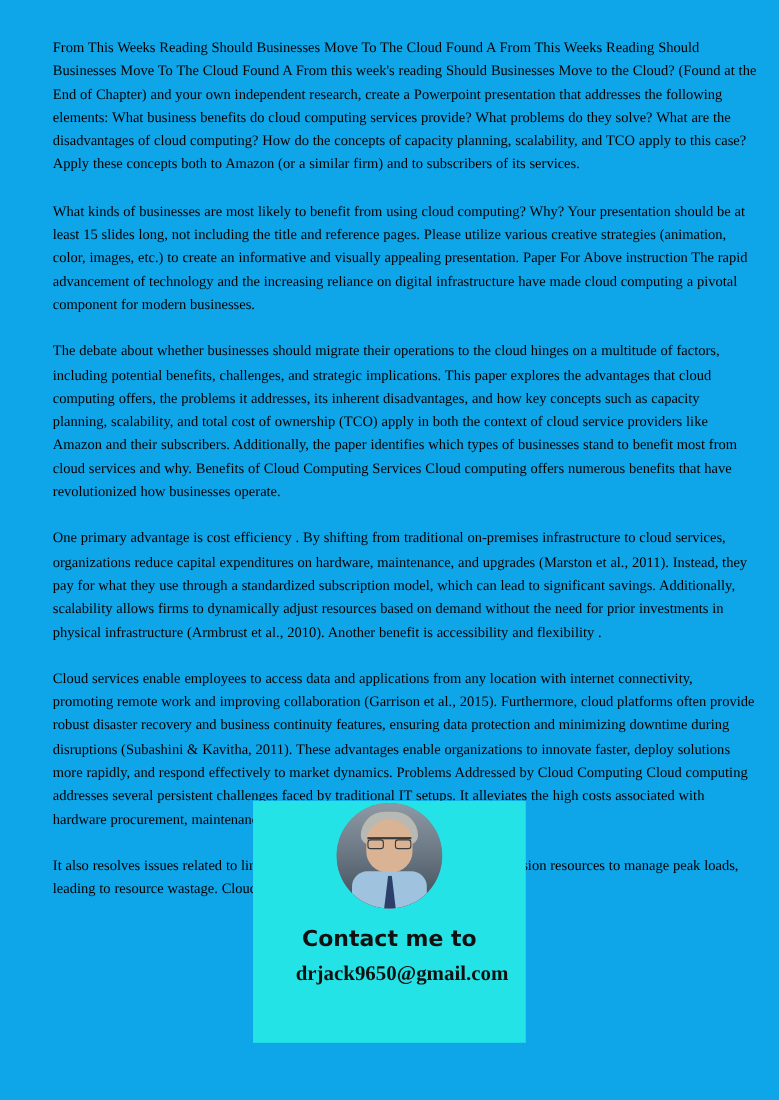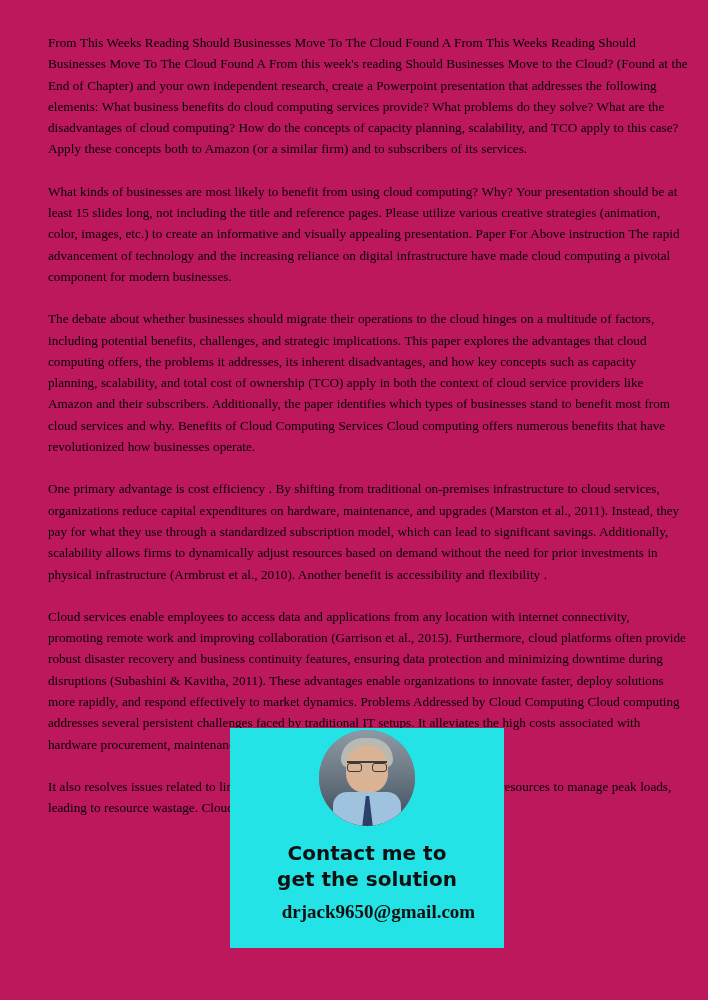--- a/index.html
+++ b/index.html
@@ -14,21 +14,21 @@
     font-family: "Liberation Serif", serif;
     color: #000000;
     overflow: hidden;
   }
   .page {
     position: absolute;
     left: 0;
     top: 0;
     width: 708px;
     height: 1000px;
-    background: #be185d;
+    background: #0ea5e9;
   }
   .doc-body {
     position: absolute;
     left: 48px;
     top: 32px;
     width: 640px;
   }
   .para {
     font-size: 13.2px;
     line-height: 21.3px;
@@ -38,21 +38,21 @@
     word-spacing: 0.2px;
   }
   .para:last-child {
     margin-bottom: 0;
   }
   
   .overlay-card {
     position: absolute;
     left: 230px;
     top: 728px;
-    width: 274px;
+    width: 248px;
     height: 220px;
     background: #24e3e6;
     display: flex;
     flex-direction: column;
     align-items: center;
     justify-content: flex-start;
     padding-top: 2px;
     box-sizing: border-box;
   }
   .overlay-photo {
@@ -163,17 +163,16 @@
   <div class="overlay-card">
     <div class="overlay-photo">
       <div class="portrait-bg"></div>
       <div class="portrait-hair"></div>
       <div class="portrait-face"></div>
       <div class="portrait-glasses"></div>
       <div class="portrait-shirt"></div>
       <div class="portrait-tie"></div>
     </div>
     <div class="overlay-line1">Contact me to</div>
-    <div class="overlay-line2">get the solution</div>
     <div class="overlay-email">drjack9650@gmail.com</div>
   </div>
 
 </div>
 
 </body></html>

